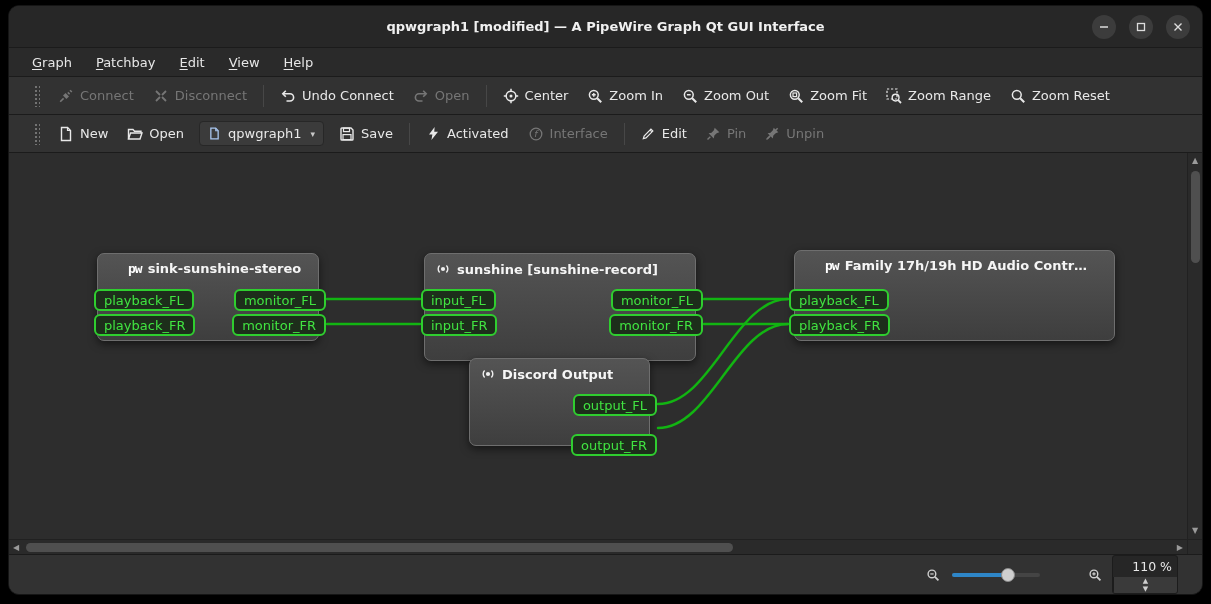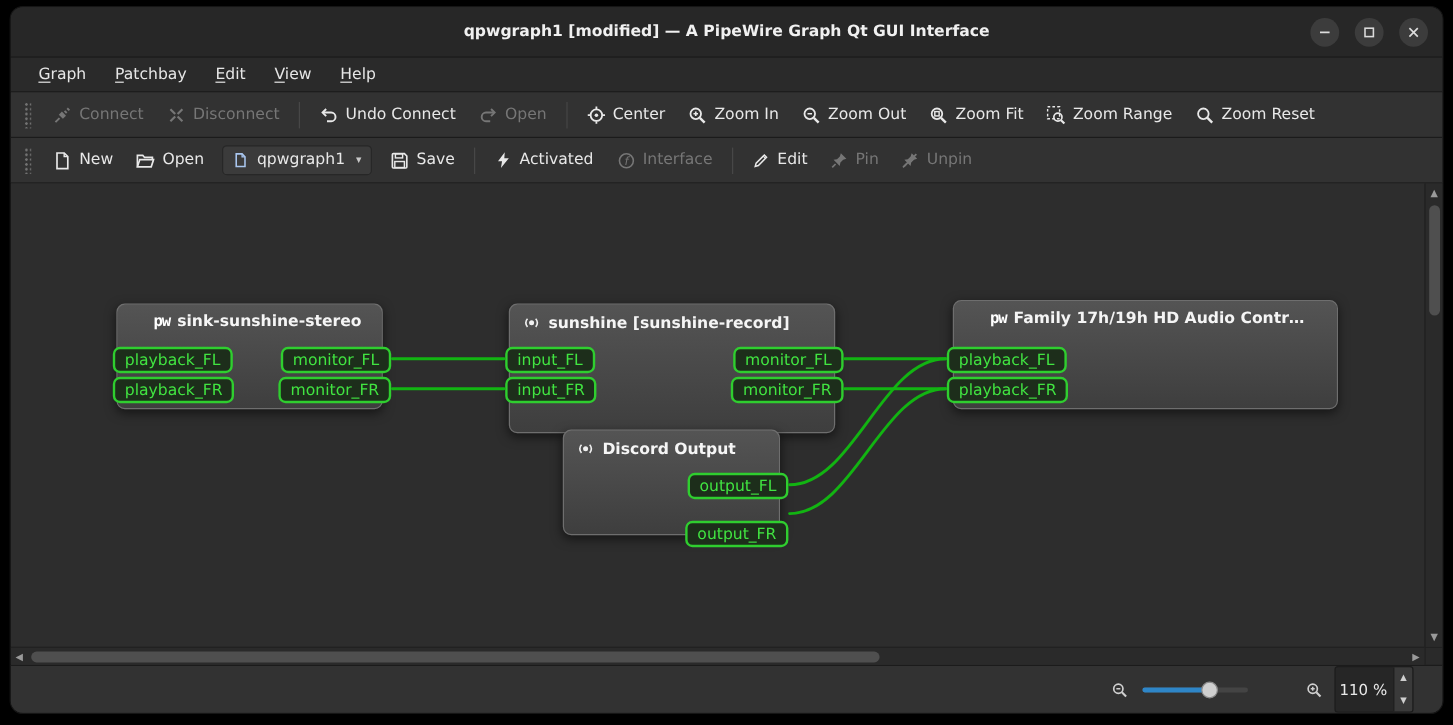--- a/index.html
+++ b/index.html
@@ -19,21 +19,21 @@
     display:flex; align-items:center; justify-content:center; }
 
   
   .menubar { flex:0 0 29px; background:#2a2a2a; border-bottom:1px solid #1b1b1b;
     display:flex; align-items:center; padding-left:14px; gap:6px; }
   .menu-item { color:#e6e6e6; font-size:13px; padding:3px 9px; border-radius:4px; }
   .menu-item u { text-decoration:underline; text-underline-offset:2px; }
 
   
   .toolbar { flex:0 0 38px; background:#323232; border-bottom:1px solid #1b1b1b;
-    display:flex; align-items:center; gap:3px; padding:0 8px; }
+    display:flex; align-items:center; gap:3px; padding:0 22px; }
   .grip { width:6px; height:22px; margin:0 7px 0 3px;
     background-image:radial-gradient(circle,#737373 1px,transparent 1.2px);
     background-size:4px 4px; }
   .sep { width:1px; height:22px; background:#474747; margin:0 5px; }
   .tb-btn { display:flex; align-items:center; gap:6px; padding:6px 8px; border-radius:4px;
     color:#e8e8e8; font-size:13px; white-space:nowrap; }
   .tb-btn.disabled { color:#767676; }
   .icon { display:inline-flex; align-items:center; justify-content:center; }
   .icon svg { display:block; }
 
@@ -75,21 +75,21 @@
   
   .statusbar { flex:0 0 33px; background:#323232; border-top:1px solid #1b1b1b;
     display:flex; align-items:center; justify-content:flex-end; padding-right:24px; gap:10px; color:#cfcfcf; }
   .slider { position:relative; width:88px; height:16px; margin:0 2px; }
   .slider .track { position:absolute; left:0; right:0; top:6px; height:4px; background:#444; border-radius:2px; }
   .slider .fill { position:absolute; left:0; top:6px; height:4px; width:64%; background:var(--slider-accent,#2e86c8); border-radius:2px; }
   .slider .handle { position:absolute; top:1px; left:calc(64% - 7px); width:14px; height:14px; border-radius:50%;
     background:#cfcfcf; border:1px solid #8a8a8a; }
   .gap-lg { width:26px; }
   .spinbox { display:flex; align-items:stretch; width:66px; height:39px; background:#262626;
-    border:1px solid #1c1c1c; border-radius:3px; overflow:hidden; }
+    border:1px solid #1c1c1c; border-radius:3px; overflow:hidden;flex-direction:column; }
   .spin-value { flex:1; display:flex; align-items:center; justify-content:flex-end; padding-right:5px;
     color:#e8e8e8; font-size:12.5px; }
   .spin-arrows { flex:0 0 16px; display:flex; flex-direction:column; background:#3a3a3a; border-left:1px solid #1c1c1c; }
   .spin-btn { flex:1; display:flex; align-items:center; justify-content:center; color:#cfcfcf; font-size:7px; }
 </style>
 </head>
 <body>
 
 <div class="window">
 

